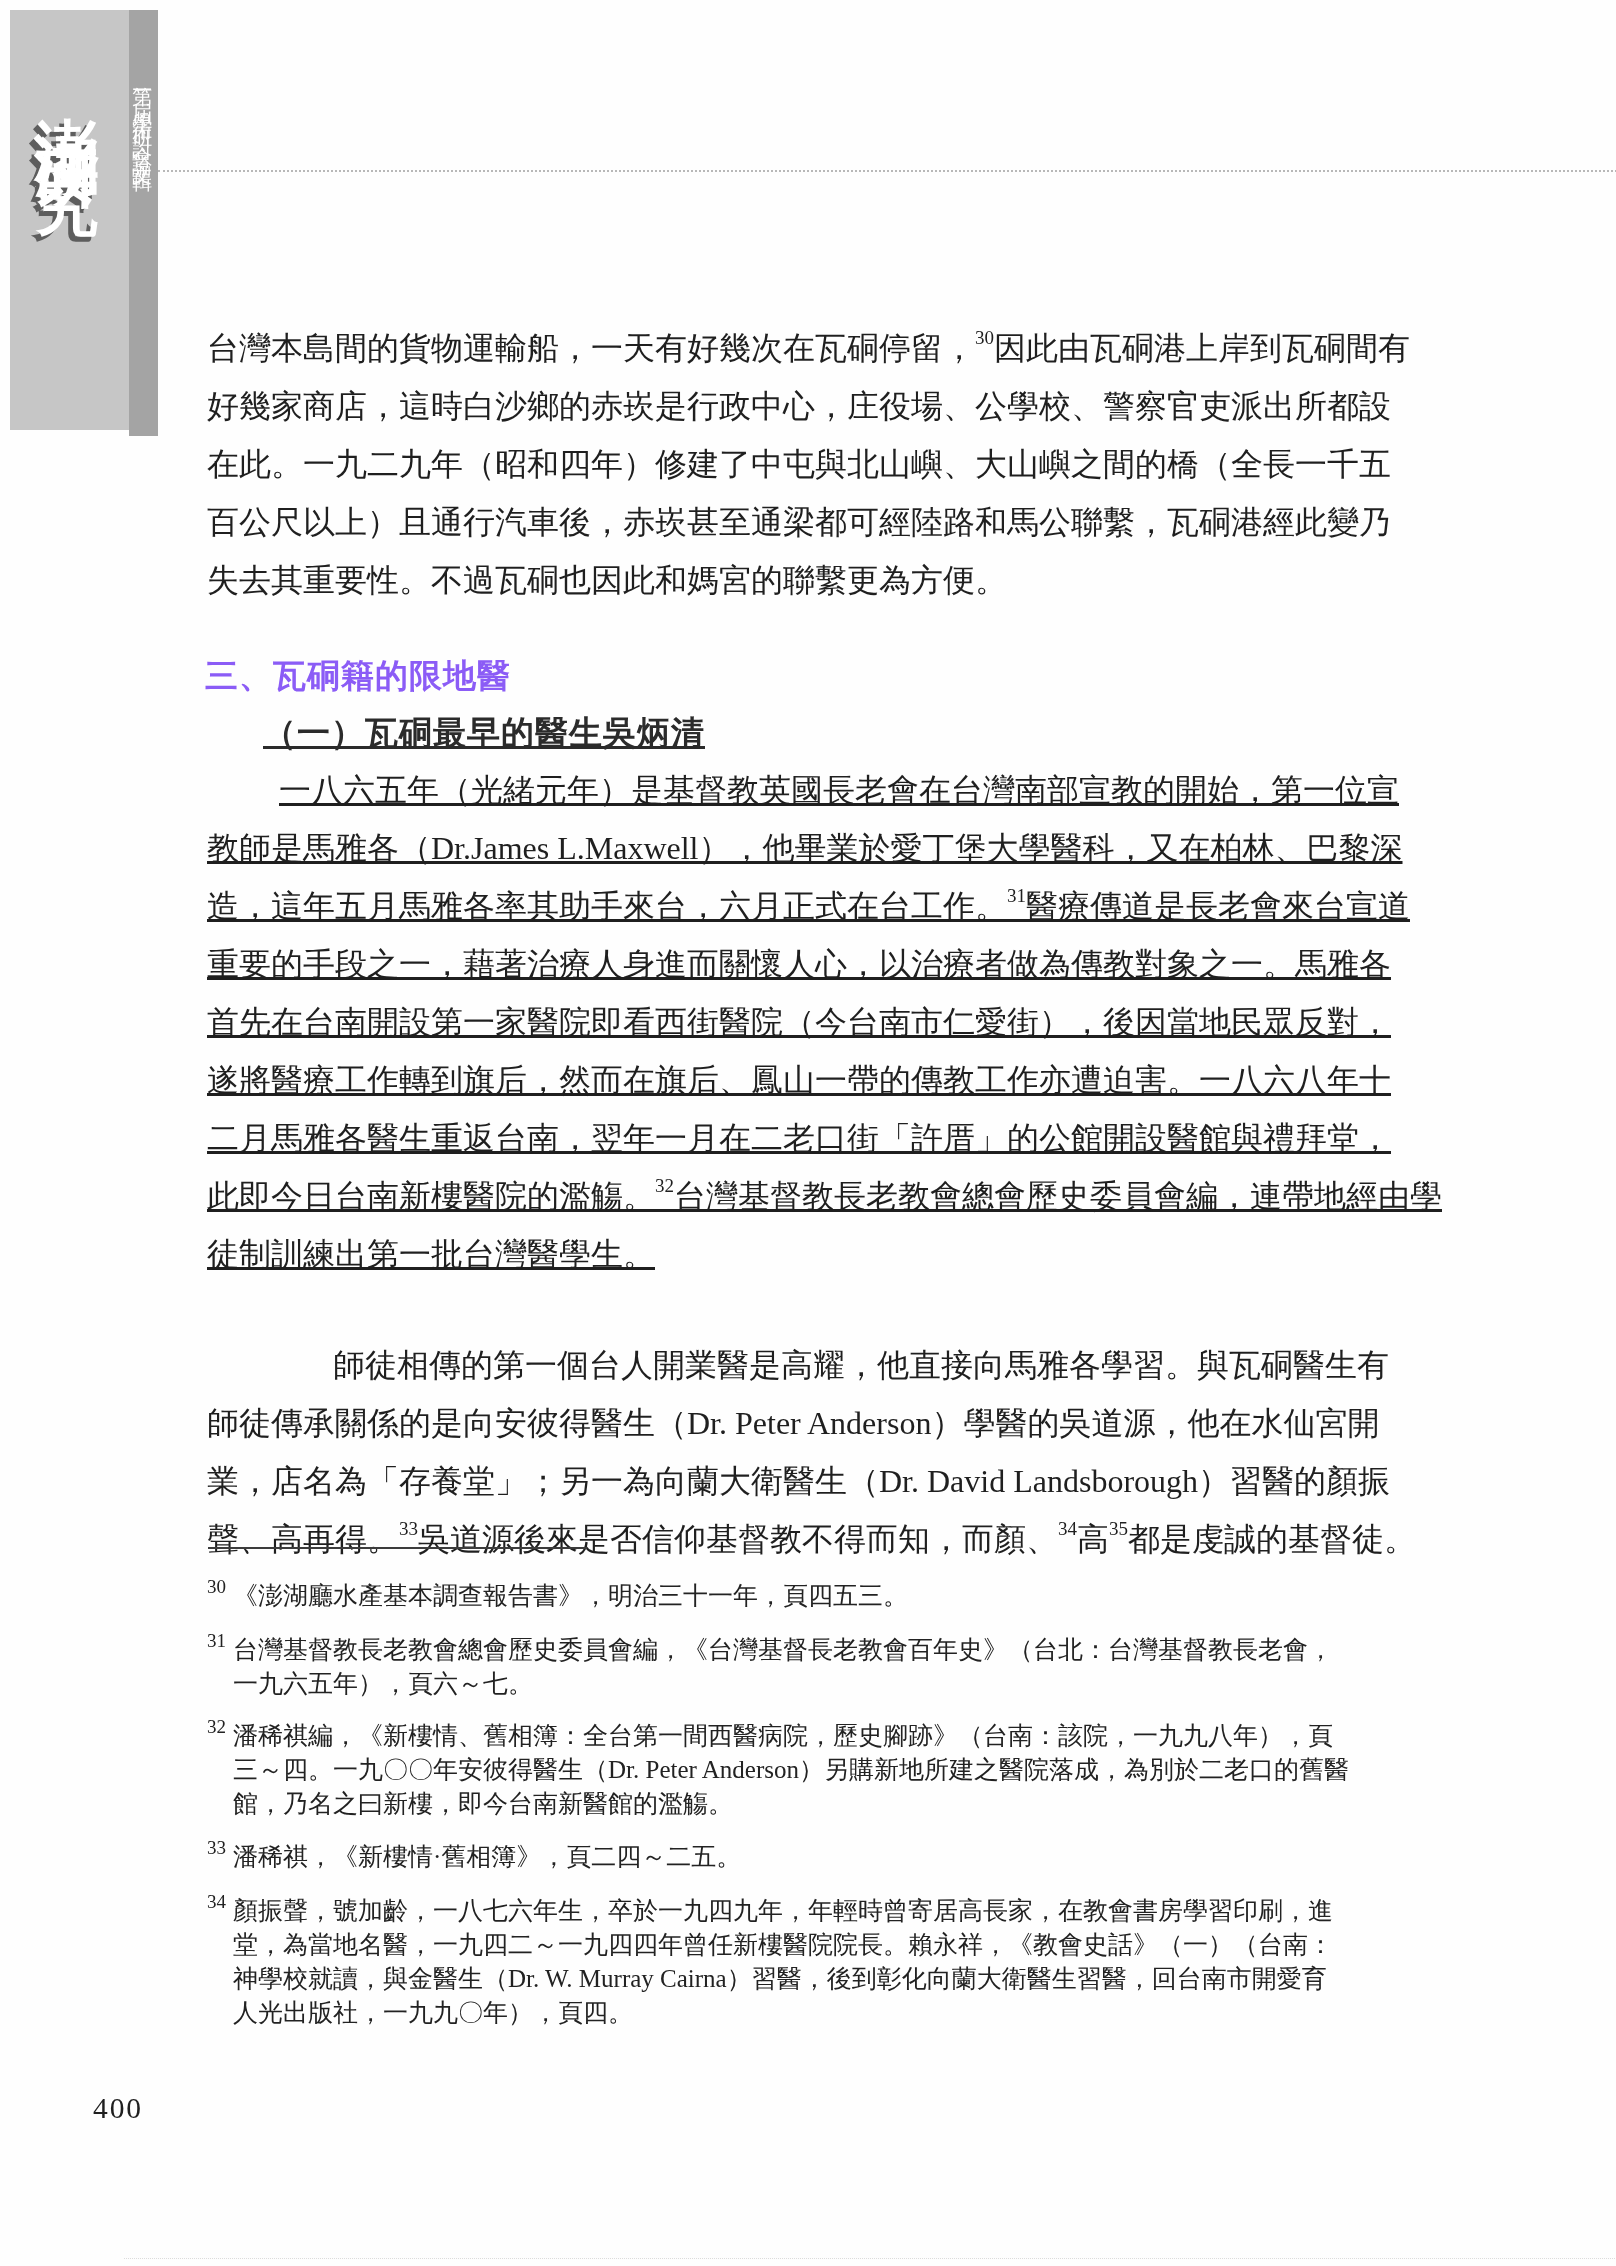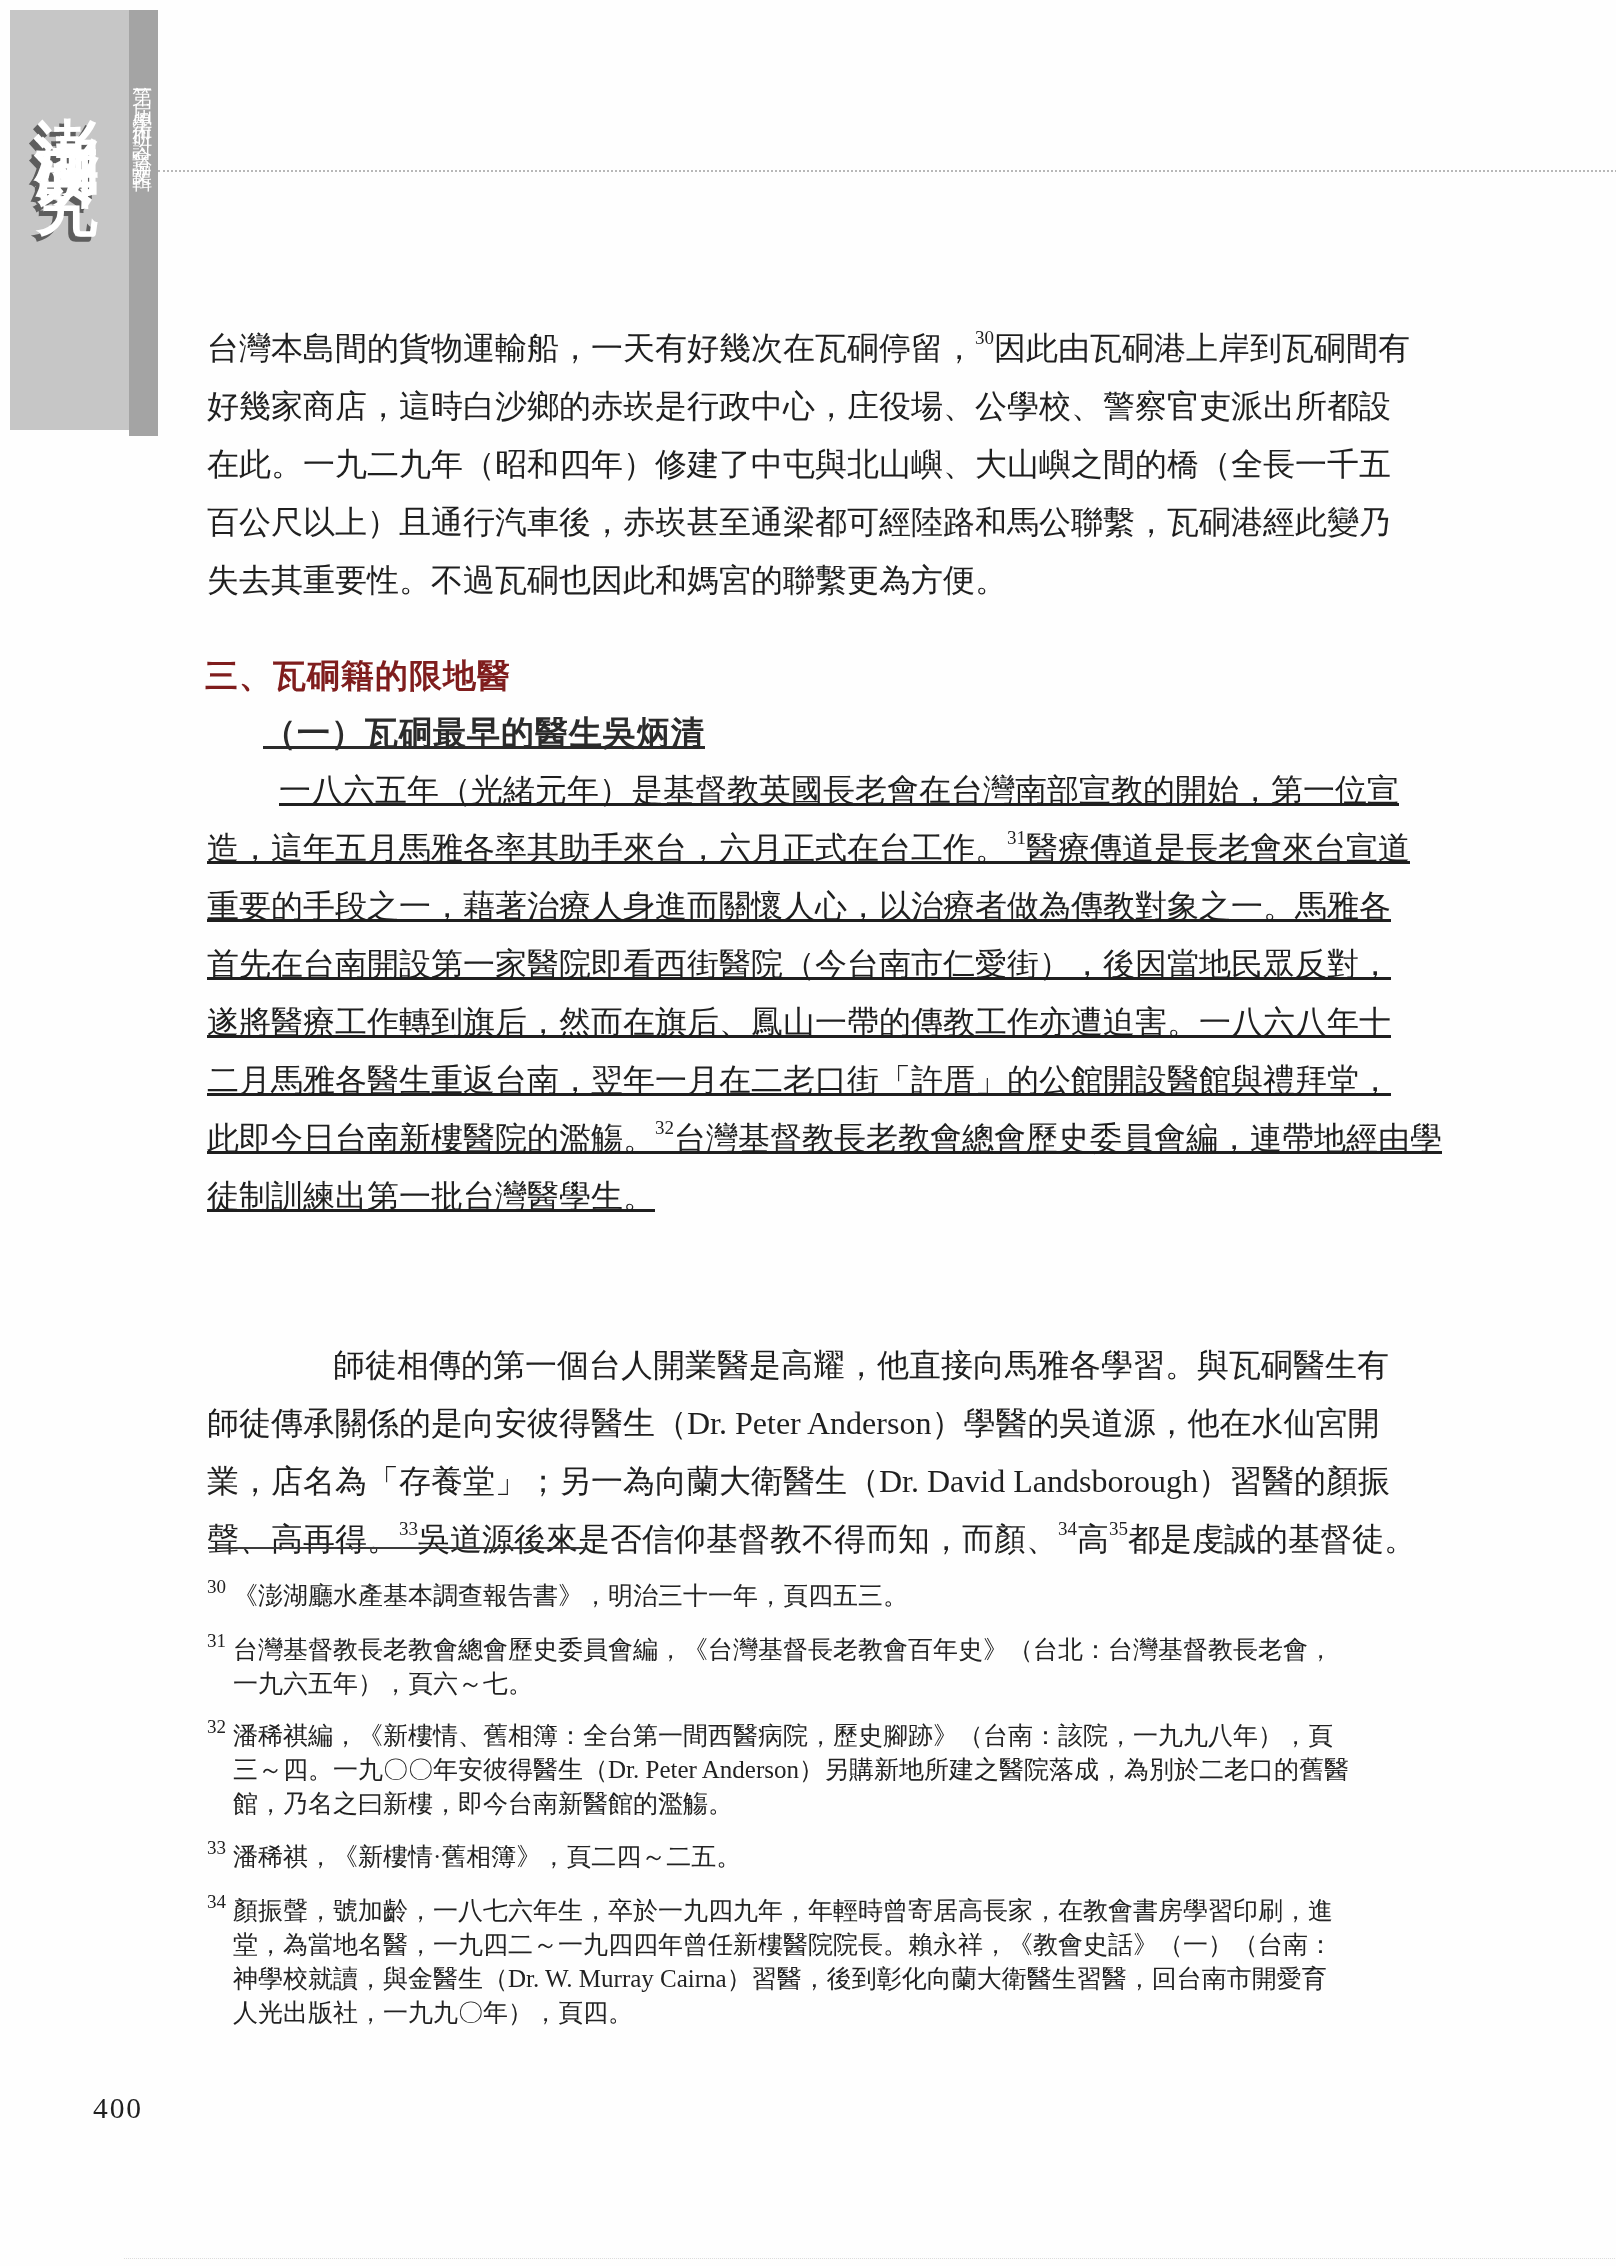--- a/index.html
+++ b/index.html
@@ -45,21 +45,21 @@
     white-space:nowrap;
   }
   .para1{top:319px;}
   .para2{top:761px;text-decoration:underline;}
   .para3{top:1336px;}
   .indent2{text-indent:72px;}
   .indent4{text-indent:126px;}
   .heading{
     position:absolute;left:205px;top:654px;
     font-family:"Liberation Sans","DejaVu Sans",sans-serif;
-    font-weight:700;font-size:33px;color:#7f1d1d;white-space:nowrap;letter-spacing:1px;
+    font-weight:700;font-size:33px;color:#8b5cf6;white-space:nowrap;letter-spacing:1px;
   }
   .subheading{
     position:absolute;left:263px;top:711px;
     font-family:"Liberation Sans","DejaVu Sans",sans-serif;
     font-weight:700;font-size:33px;color:#2b2b2b;white-space:nowrap;letter-spacing:1px;text-decoration:underline;
   }
   .sup{font-size:19px;line-height:0;vertical-align:15px;}
 
   
   .fn-rule{position:absolute;left:208px;top:1547px;width:379px;height:0;border-top:2.9px solid #3c3c3c;}
@@ -96,20 +96,21 @@
     <div>在此。一九二九年（昭和四年）修建了中屯與北山嶼、大山嶼之間的橋（全長一千五</div>
     <div>百公尺以上）且通行汽車後，赤崁甚至通梁都可經陸路和馬公聯繫，瓦硐港經此變乃</div>
     <div>失去其重要性。不過瓦硐也因此和媽宮的聯繫更為方便。</div>
   </div>
 
   <div class="heading">三、瓦硐籍的限地醫</div>
   <div class="subheading">（一）瓦硐最早的醫生吳炳清</div>
 
   <div class="blk para2">
     <div class="indent2">一八六五年（光緒元年）是基督教英國長老會在台灣南部宣教的開始，第一位宣</div>
+    <div>教師是馬雅各（Dr.James L.Maxwell），他畢業於愛丁堡大學醫科，又在柏林、巴黎深</div>
     <div><span>造，這年五月馬雅各率其助手來台，六月正式在台工作。</span><span class="sup">31</span><span>醫療傳道是長老會來台宣道</span></div>
     <div>重要的手段之一，藉著治療人身進而關懷人心，以治療者做為傳教對象之一。馬雅各</div>
     <div>首先在台南開設第一家醫院即看西街醫院（今台南市仁愛街），後因當地民眾反對，</div>
     <div>遂將醫療工作轉到旗后，然而在旗后、鳳山一帶的傳教工作亦遭迫害。一八六八年十</div>
     <div>二月馬雅各醫生重返台南，翌年一月在二老口街「許厝」的公館開設醫館與禮拜堂，</div>
     <div><span>此即今日台南新樓醫院的濫觴。</span><span class="sup">32</span><span>台灣基督教長老教會總會歷史委員會編，連帶地經由學</span></div>
     <div>徒制訓練出第一批台灣醫學生。</div>
   </div>
 
   <div class="blk para3">

